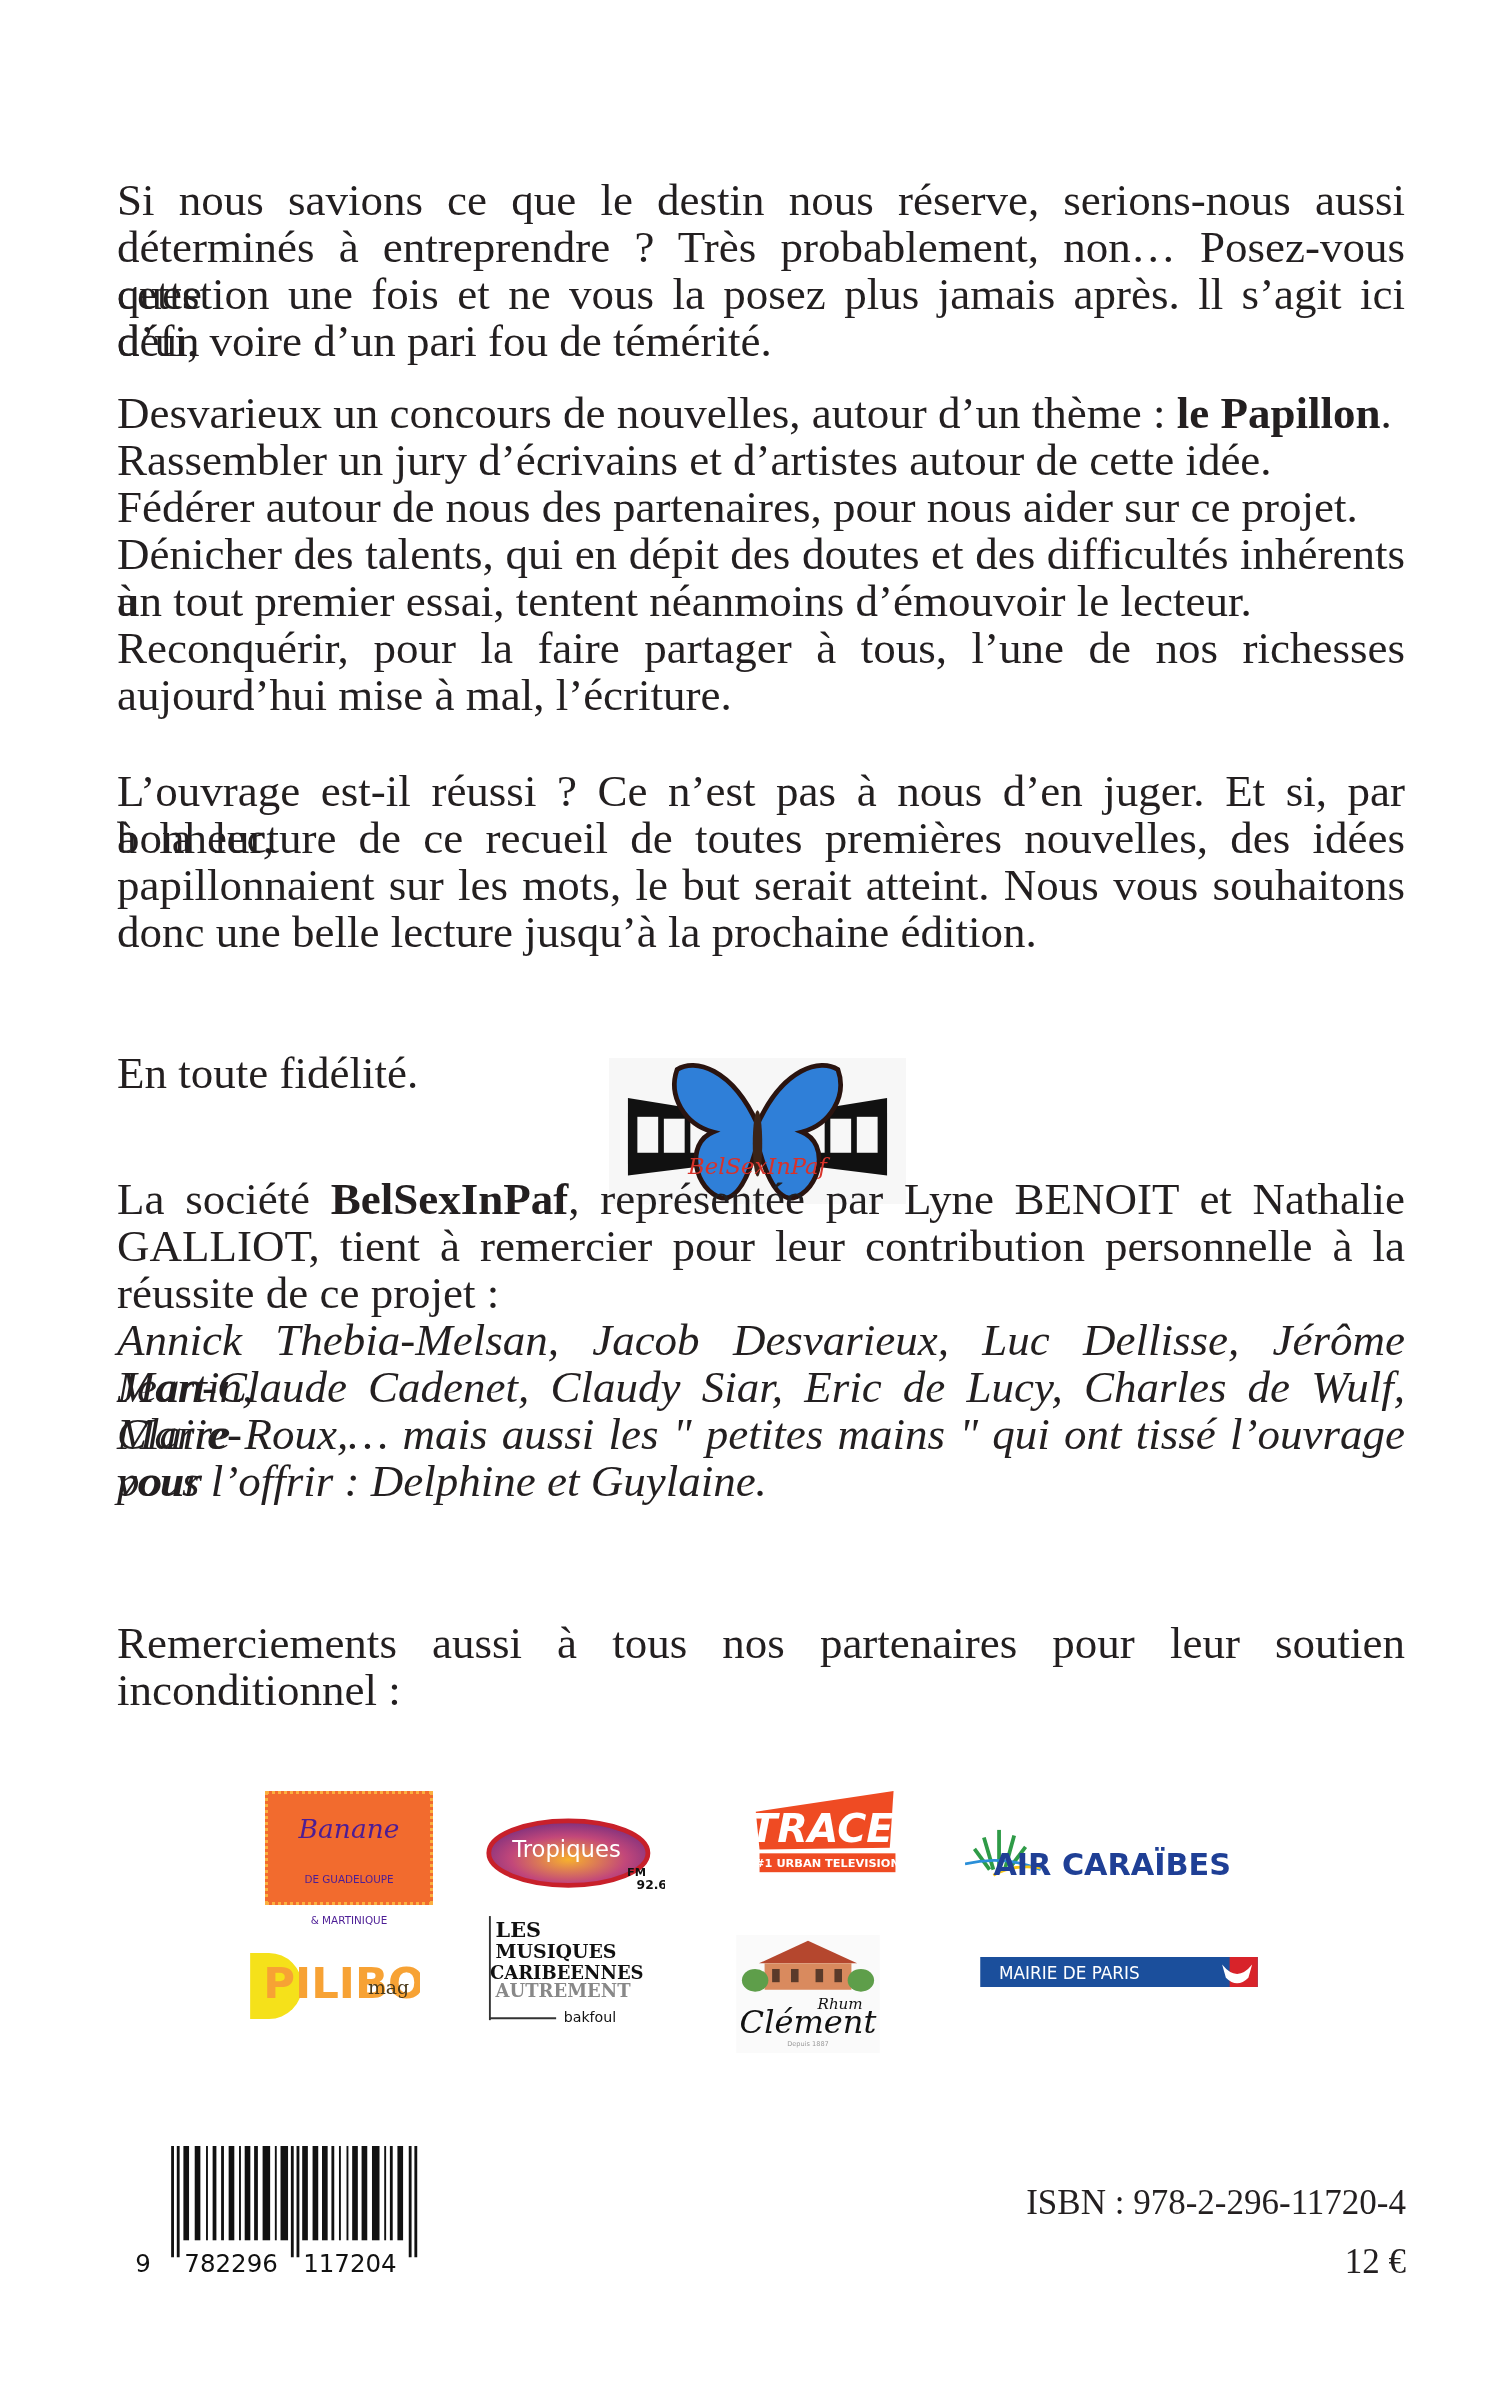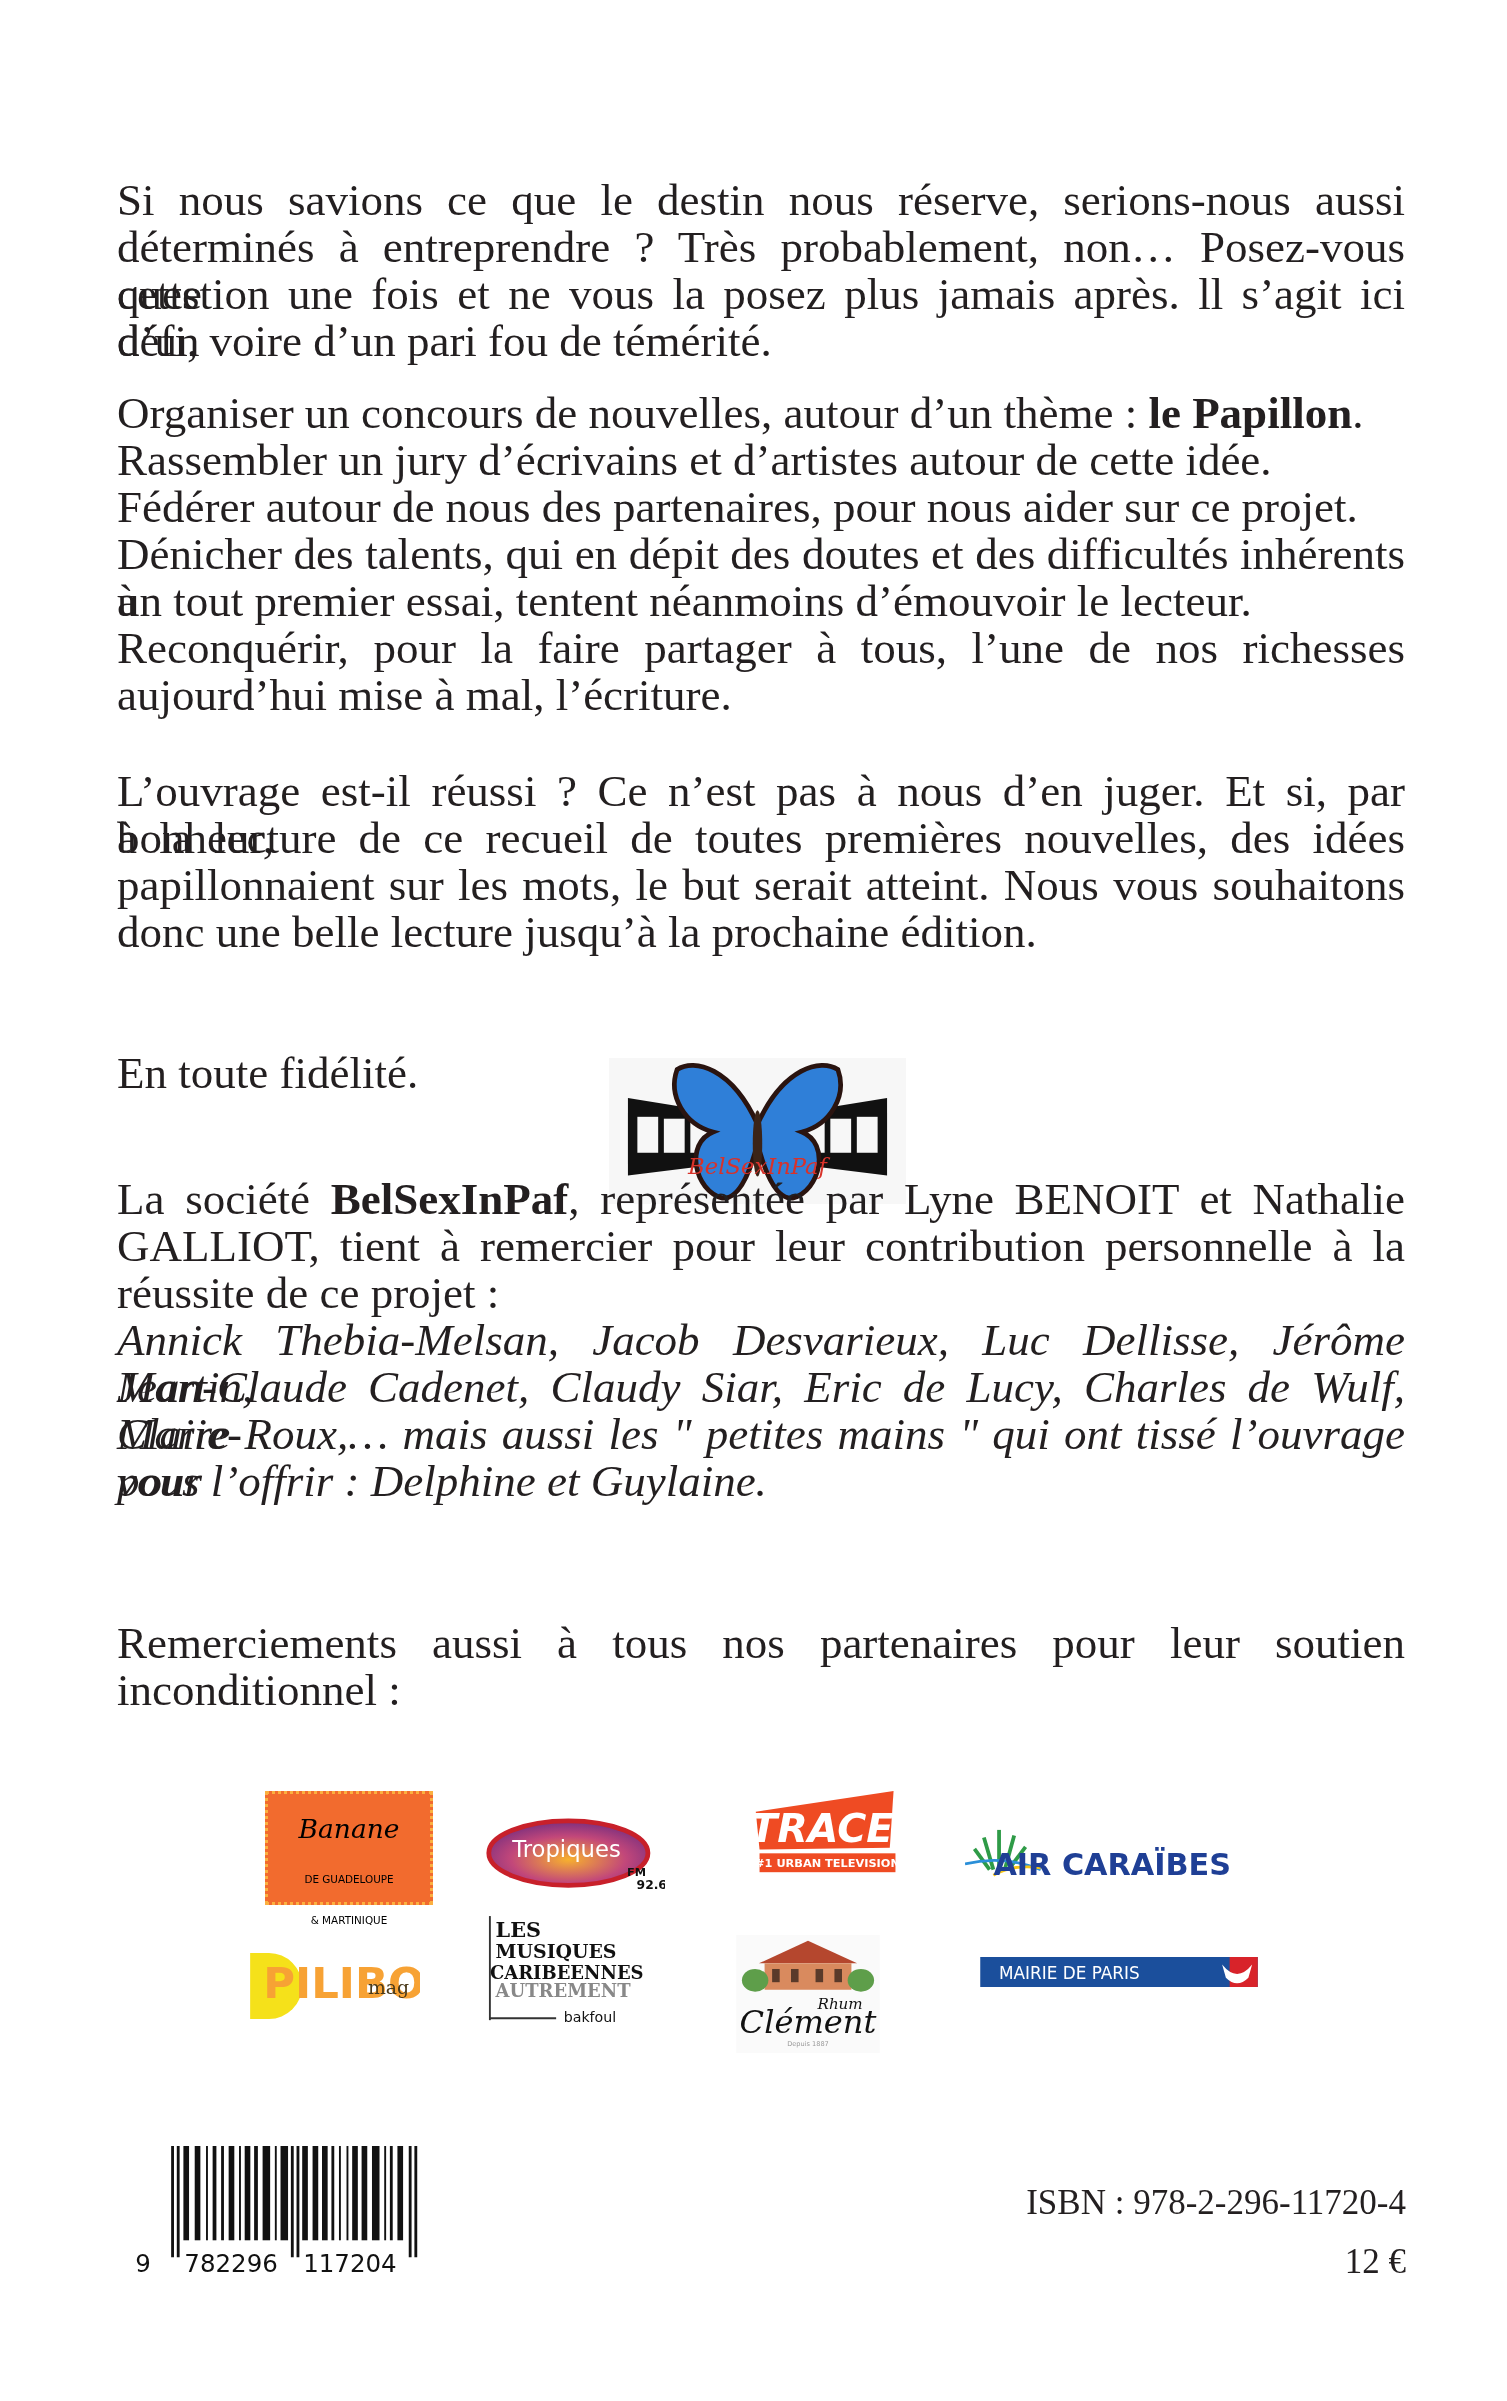--- a/index.html
+++ b/index.html
@@ -8,21 +8,21 @@
   .text-block { position: absolute; left: 117px; width: 1288px; font-size: 45px; line-height: 47px; }
   .line { display: block; height: 47px; white-space: nowrap; }
   .just { text-align: justify; text-align-last: justify; white-space: normal; }
   b { font-weight: bold; }
   i { font-style: italic; }
 
   
   .abs { position: absolute; }
   .main-logo { left: 609px; top: 1058px; width: 297px; height: 146px; background: #f7f7f7; }
   .banane { left: 265px; top: 1791px; width: 168px; height: 114px; background: #f26b2e;
-            border: 3.8px dotted #fbb040; box-sizing: border-box; color: #000000; text-align: center;
+            border: 3.8px dotted #fbb040; box-sizing: border-box; color: #4c1d95; text-align: center;
             font-family: "DejaVu Sans", sans-serif; }
   .banane .script { font-family: "DejaVu Serif", serif; font-style: italic; font-size: 26.5px; margin-top: 19px; display: block; }
   .banane .sub { font-size: 10.4px; font-weight: normal; line-height: 11.4px; display: block; margin-top: 30px; }
   .tropiques { left: 485px; top: 1815px; width: 180px; height: 78px; }
   .trace { left: 752px; top: 1791px; width: 151px; height: 85px; }
   .aircaraibes { left: 965px; top: 1826px; width: 298px; height: 57px; }
   .pilibo { left: 250px; top: 1953px; width: 170px; height: 66px; }
   .musiques { left: 488px; top: 1914px; width: 194px; height: 112px; font-family: "DejaVu Sans", sans-serif; }
   .clement { left: 736px; top: 1935px; width: 144px; height: 118px; }
   .mairie { left: 979px; top: 1957px; width: 280px; height: 30px; }
@@ -35,21 +35,21 @@
 <body>
 
 <div class="text-block" style="top:153px;margin-top:24px;">
   <span class="line just">Si nous savions ce que le destin nous réserve, serions-nous aussi</span>
   <span class="line just">déterminés à entreprendre ? Très probablement, non… Posez-vous cette</span>
   <span class="line just">question une fois et ne vous la posez plus jamais après. ll s’agit ici d’un</span>
   <span class="line">défi, voire d’un pari fou de témérité.</span>
 </div>
 
 <div class="text-block" style="top:390px;">
-  <span class="line"><span>Organiser un concours de nouvelles, autour d’un thème : </span><b>le Papillon</b><span>.</span></span>
+  <span class="line"><span>Desvarieux un concours de nouvelles, autour d’un thème : </span><b>le Papillon</b><span>.</span></span>
   <span class="line">Rassembler un jury d’écrivains et d’artistes autour de cette idée.</span>
   <span class="line">Fédérer autour de nous des partenaires, pour nous aider sur ce projet.</span>
   <span class="line just">Dénicher des talents, qui en dépit des doutes et des difficultés inhérents à</span>
   <span class="line">un tout premier essai, tentent néanmoins d’émouvoir le lecteur.</span>
   <span class="line just">Reconquérir, pour la faire partager à tous, l’une de nos richesses</span>
   <span class="line">aujourd’hui mise à mal, l’écriture.</span>
 </div>
 
 <div class="text-block" style="top:768px;">
   <span class="line just">L’ouvrage est-il réussi ? Ce n’est pas à nous d’en juger. Et si, par bonheur,</span>

